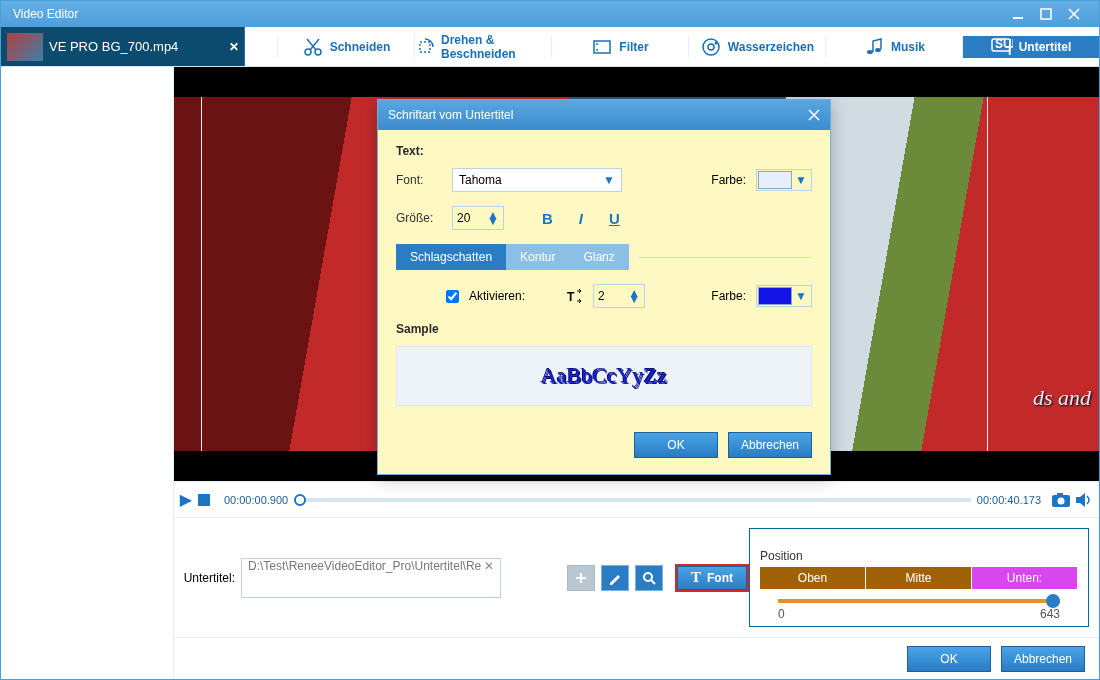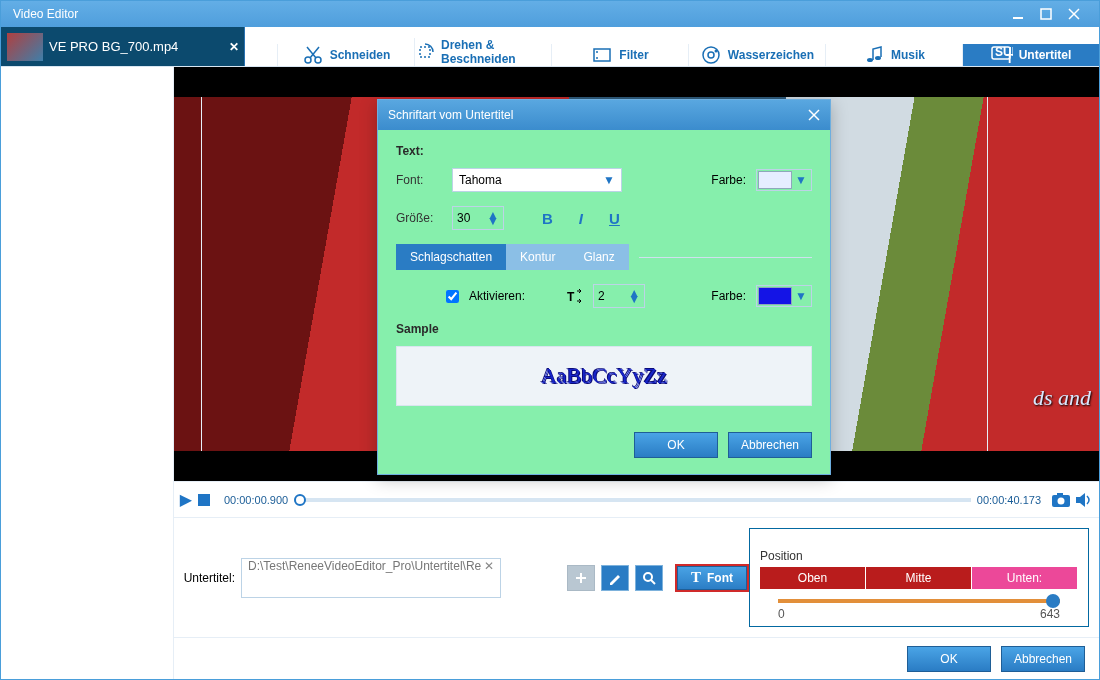--- a/index.html
+++ b/index.html
@@ -6,21 +6,21 @@
   body{background:#fff;}
   .window{width:1100px;height:680px;border:1px solid #4a9eda;display:flex;flex-direction:column;position:relative;background:#fff;}
   .titlebar{height:26px;background:linear-gradient(#63aee6,#4f9edc);display:flex;align-items:center;color:#fff;padding:0 12px;font-size:13px;}
   .titlebar .spacer{flex:1;}
   .titlebar .winbtn{width:26px;height:18px;display:flex;align-items:center;justify-content:center;color:#fff;margin-left:2px;cursor:pointer;}
   .ribbon{height:40px;background:#fff;border-bottom:1px solid #d8e6f2;display:flex;align-items:stretch;}
   .filetab{width:244px;display:flex;align-items:center;background:#0c4a6e;color:#fff;border-right:1px solid #2972b2;}
   .filetab .thumb{width:36px;height:28px;margin:0 6px;background:linear-gradient(135deg,#b04040,#3e7faa);}
   .filetab .lbl{flex:1;overflow:hidden;white-space:nowrap;font-size:13px;}
   .filetab .close{width:20px;text-align:center;font-weight:bold;cursor:pointer;}
-  .tools{flex:1;display:flex;align-items:flex-end;margin-left:32px;}
+  .tools{flex:1;display:flex;align-items:center;margin-left:32px;}
   .tool{flex:1;display:flex;align-items:center;justify-content:center;gap:6px;color:#1a6fb5;font-weight:600;font-size:13px;border-left:1px solid #e6eef6;cursor:pointer;}
   .tool .ico{width:22px;height:22px;display:flex;align-items:center;justify-content:center;}
   .tool.active{background:#2a7cc4;color:#fff;}
   .body{flex:1;display:flex;min-height:0;}
   .sidebar{width:244px;background:#fff;border-right:1px solid #e6eef6;}
   .stage{flex:1;display:flex;flex-direction:column;min-height:0;}
   .preview{flex:1;background:#000;position:relative;overflow:hidden;}
   .bgimg{position:absolute;inset:30px 0;background:
     linear-gradient(100deg,#6b1212 0 18%,#c22a2a 18% 40%,#2f5a7a 40% 62%,#d1dbe2 62% 75%,#6b8b3a 75% 82%,#c22a2a 82% 100%);}
   .vline{position:absolute;top:30px;bottom:30px;width:1px;background:#e7f0f8;}
@@ -35,29 +35,29 @@
   .bottom{height:120px;background:#fff;border-top:1px solid #e6eef6;display:flex;padding:10px;}
   .bl{flex:1;display:flex;flex-direction:row;gap:8px;}
   .row{display:flex;align-items:center;gap:6px;}
   .inp{height:40px;border:1px solid #bcd3e6;padding:0 6px;background:#fff;color:#777;width:260px;}
   .inp .x{float:right;color:#888;}
   .sqbtn{width:28px;height:26px;border:1px solid #7db2dc;background:#2a7cc4;color:#fff;display:flex;align-items:center;justify-content:center;cursor:pointer;}
   .sqbtn.disabled{background:#b9c7d2;border-color:#aab9c5;}
   .fontbtn{height:28px;padding:0 14px;border:2px solid #d02a2a;background:linear-gradient(#4aa4e6,#2a7cc4);color:#fff;display:flex;align-items:center;gap:6px;font-weight:bold;cursor:pointer;box-shadow:0 0 0 1px #1f5e96 inset;}
   .br{width:340px;border:1px solid #0369a1;padding:20px 10px;}
   .seg{display:flex;height:22px;margin-top:4px;}
-  .seg div{flex:1;display:flex;align-items:center;justify-content:center;color:#fff;background:#b91c1c;border-right:1px solid #fff;cursor:pointer;}
-  .seg div.sel{background:#ec4899;}
+  .seg div{flex:1;display:flex;align-items:center;justify-content:center;color:#fff;background:#a16207;border-right:1px solid #fff;cursor:pointer;}
+  .seg div.sel{background:#d946ef;}
   .range{position:relative;height:4px;background:#e28f3a;margin:10px 18px 4px;}
   .range .knob{position:absolute;right:0;top:-5px;width:14px;height:14px;border-radius:50%;background:#2a7cc4;}
   .bvals{display:flex;justify-content:space-between;padding:0 18px;color:#555;}
   .footer{height:42px;border-top:1px solid #e6eef6;display:flex;align-items:center;justify-content:flex-end;gap:10px;padding:0 14px;}
   .btn{min-width:84px;height:26px;background:linear-gradient(#4aa4e6,#2a7cc4);border:1px solid #1f5e96;color:#fff;display:flex;align-items:center;justify-content:center;cursor:pointer;}
   
-  .dialog{position:absolute;left:376px;top:98px;width:454px;background:#86efac;border:1px solid #6daedf;box-shadow:0 4px 16px rgba(0,0,0,.25);}
+  .dialog{position:absolute;left:376px;top:98px;width:454px;background:#fef9c3;border:1px solid #6daedf;box-shadow:0 4px 16px rgba(0,0,0,.25);}
   .dlg-tb{height:30px;background:linear-gradient(#59a7e0,#3b8ccd);color:#fff;display:flex;align-items:center;padding:0 10px;}
   .dlg-tb .spacer{flex:1;}
   .dlg-body{padding:14px 18px;}
   .sec-lbl{font-weight:bold;color:#2a2a2a;margin-bottom:10px;}
   .frow{display:flex;align-items:center;margin-bottom:14px;gap:10px;}
   .frow .lab{width:46px;color:#333;}
   .combo{height:24px;border:1px solid #bcd3e6;display:flex;align-items:center;padding:0 6px;flex:1;background:#fff;cursor:pointer;gap:48px;}
   .combo .tri{margin-left:auto;color:#1f75c5;}
   .clrbox{width:56px;height:22px;border:1px solid #bcd3e6;display:flex;align-items:center;padding:1px;cursor:pointer;}
   .clrbox .sw{flex:1;height:100%;border:1px solid #8fa7bb;}
@@ -278,21 +278,21 @@
         <span style="flex:1"></span>
         <span>Farbe:</span>
         <div class="clrbox">
             <div class="sw" style="background:#e6eeff"></div>
             <span class="tri">▼</span>
           </div>
       </div>
       <div class="frow">
         <span class="lab">Größe:</span>
         <div class="spin">
-            <span>30</span>
+            <span>20</span>
             <span class="ar">
               <span>▲</span>
               <span>▼</span>
             </span>
           </div>
         <div class="biu">
           <span>B</span>
           <span style="font-style:italic">I</span>
           <span style="text-decoration:underline">U</span>
         </div>

